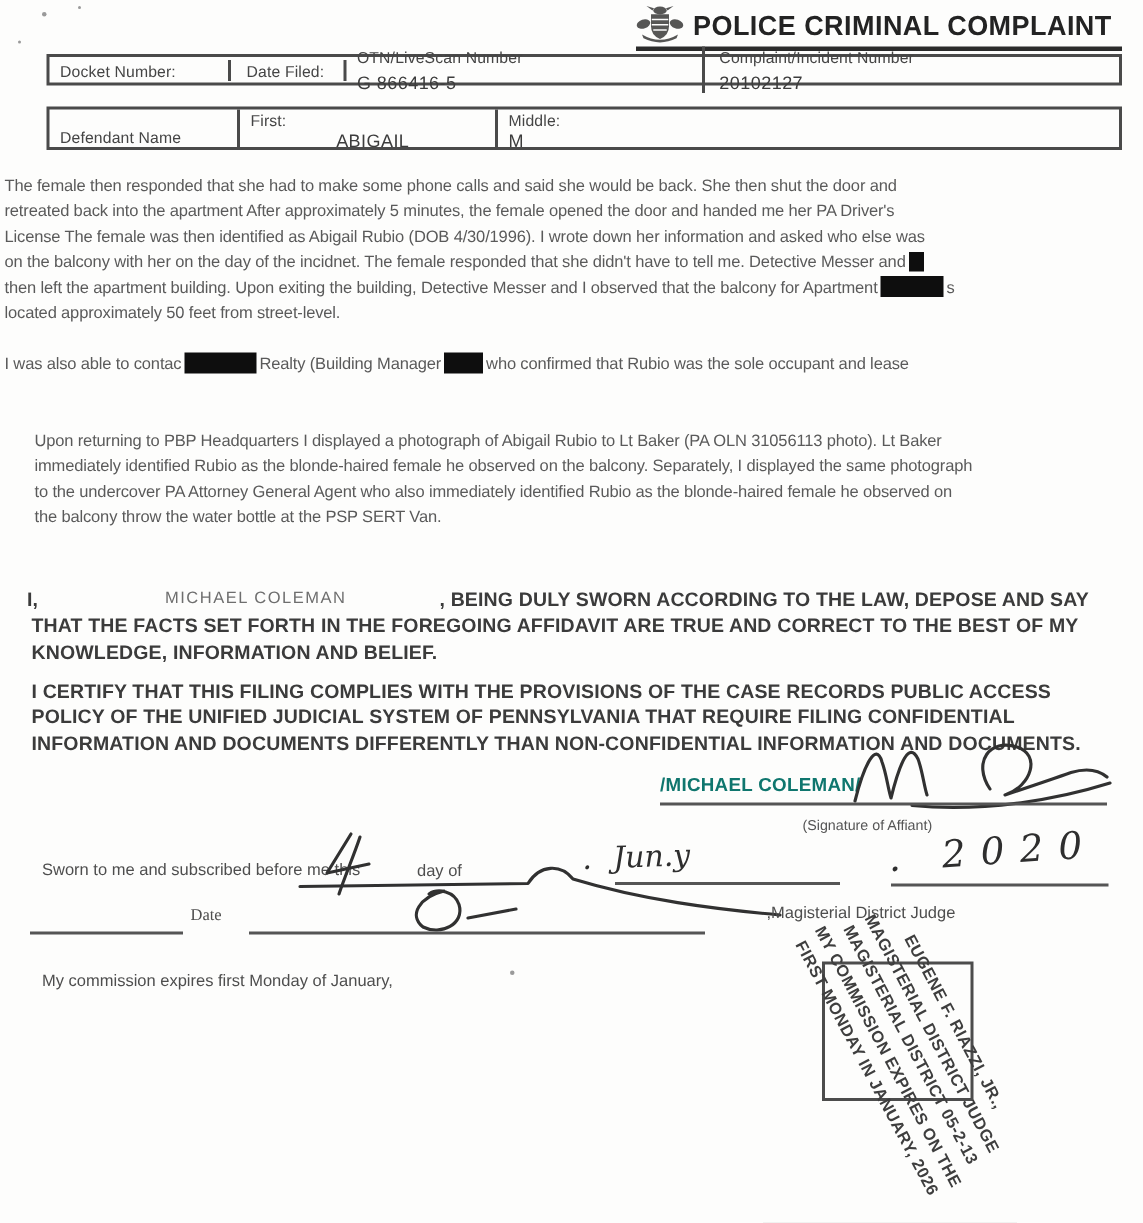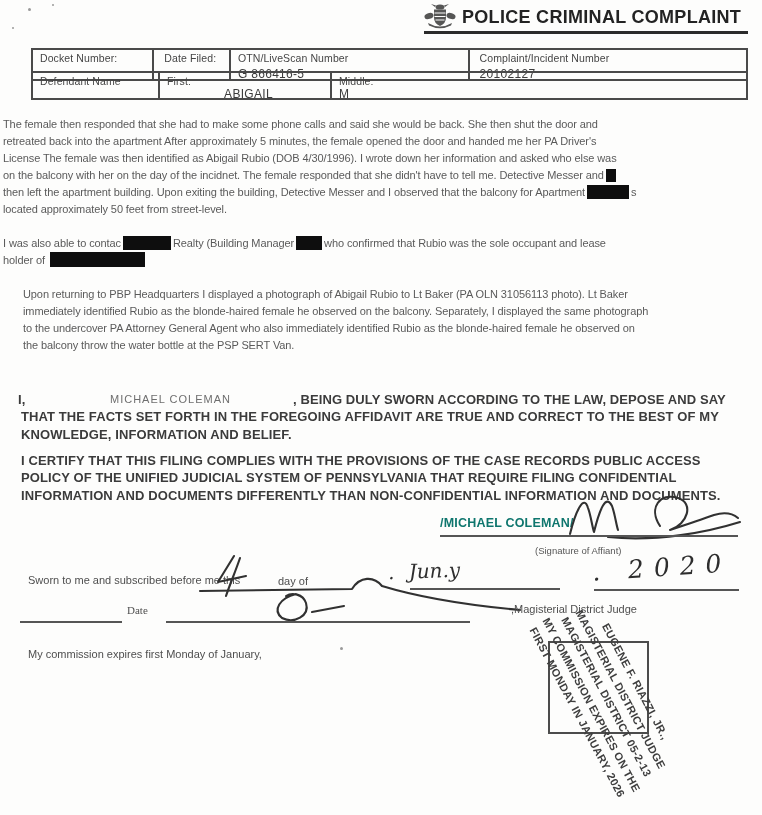--- a/index.html
+++ b/index.html
@@ -17,21 +17,21 @@
     white-space:nowrap;transform:scaleY(1.02);
   }
   .title-rule{background:#2b2b2b;}
 
   
   .trow{position:absolute;display:flex;border:2px solid #4a4a4a;box-sizing:border-box;}
   .tcell{box-sizing:border-box;border-right:2px solid #4a4a4a;padding:2px 0 0 7px;overflow:hidden;}
   .tcell:last-child{border-right:none;}
   .tlabel{font-size:10.5px;color:#454545;letter-spacing:.1px;}
   .tvalue{font-size:12px;color:#3c3c3c;font-weight:normal;letter-spacing:.3px;margin-top:3px;}
-  .vcenter{display:flex;align-items:flex-start;}
+  .vcenter{display:flex;align-items:flex-end;}
 
   
   .para{position:absolute;left:3px;font-size:11px;line-height:17px;color:#5a5a5a;letter-spacing:-.1px;}
   .tline{white-space:nowrap;height:17px;}
   .redact{display:inline-block;background:#0e0e0e;vertical-align:-3px;margin:0 2px;}
 
   
   .aff{font-size:13px;font-weight:bold;color:#3b3b3b;line-height:17.5px;letter-spacing:.1px;white-space:nowrap;}
   .aff-name{font-size:11px;font-weight:normal;color:#6e6e6e;letter-spacing:1px;}
 
@@ -81,21 +81,21 @@
       <g stroke="#fdfdfc" stroke-width="1">
         <line x1="10.5" y1="10" x2="21.5" y2="10"></line>
           <line x1="10.5" y1="13.5" x2="21.5" y2="13.5"></line>
           <line x1="11.5" y1="17" x2="20.5" y2="17"></line>
       </g>
     </svg>
   </div>
   <div class="abs title" style="left:462px;top:7px;">POLICE CRIMINAL COMPLAINT</div>
   <div class="abs title-rule" style="left:424px;top:31px;width:324px;height:3px;"></div>
 
-  <div class="trow" style="left:31px;top:48px;width:717px;height:33px;">
+  <div class="trow" style="left:31px;top:36px;width:717px;height:21px;align-items:center;">
     <div class="tcell" style="width:122px;">
       <div class="tlabel">Docket Number:</div>
     </div>
     <div class="tcell" style="width:77px;padding-left:10px;">
       <div class="tlabel">Date Filed:</div>
     </div>
     <div class="tcell" style="width:240px;">
       <div class="tlabel">OTN/LiveScan Number</div>
       <div class="tvalue">G 866416-5</div>
     </div>
@@ -122,21 +122,20 @@
   <div class="para" style="top:116px;">
       <div class="tline"><span>The female then responded that she had to make some phone calls and said she would be back. She then shut the door and</span></div>
       <div class="tline"><span>retreated back into the apartment  After approximately 5 minutes, the female opened the door and handed me her PA Driver's</span></div>
       <div class="tline"><span>License  The female was then identified as Abigail Rubio (DOB 4/30/1996). I wrote down her information and asked who else was</span></div>
       <div class="tline"><span>on the balcony with her on the day of the incidnet. The female responded that she didn't have to tell me. Detective Messer and</span><span class="redact" style="width: 10px; height: 13px;"></span></div>
       <div class="tline"><span>then left the apartment building. Upon exiting the building, Detective Messer and I observed that the balcony for Apartment</span><span class="redact" style="width: 42px; height: 14px;"></span><span>s</span></div>
       <div class="tline"><span>located approximately 50 feet from street-level.</span></div>
     </div>
   <div class="para" style="top:235px;">
       <div class="tline"><span>I was also able to contac</span><span class="redact" style="width: 48px; height: 14px;"></span><span>Realty (Building Manager</span><span class="redact" style="width: 26px; height: 14px;"></span><span>who confirmed that Rubio was the sole occupant and lease</span></div>
-      <div class="tline"><span>holder of </span><span class="redact" style="width: 95px; height: 15px;"></span></div>
     </div>
   <div class="para" style="top:286px;margin-left:20px;">
       <div class="tline"><span>Upon returning to PBP Headquarters  I displayed a photograph of Abigail Rubio to Lt Baker (PA OLN 31056113 photo). Lt Baker</span></div>
       <div class="tline"><span>immediately identified Rubio as the blonde-haired female he observed on the balcony. Separately, I displayed the same photograph</span></div>
       <div class="tline"><span>to the undercover PA Attorney General Agent who also immediately identified Rubio as the blonde-haired female he observed on</span></div>
       <div class="tline"><span>the balcony throw the water bottle at the PSP SERT Van.</span></div>
     </div>
 
   <div class="abs" style="left:0;top:391px;width:762px;height:18px;">
     <span class="abs aff" style="left:18px;top:0;">I,</span>

